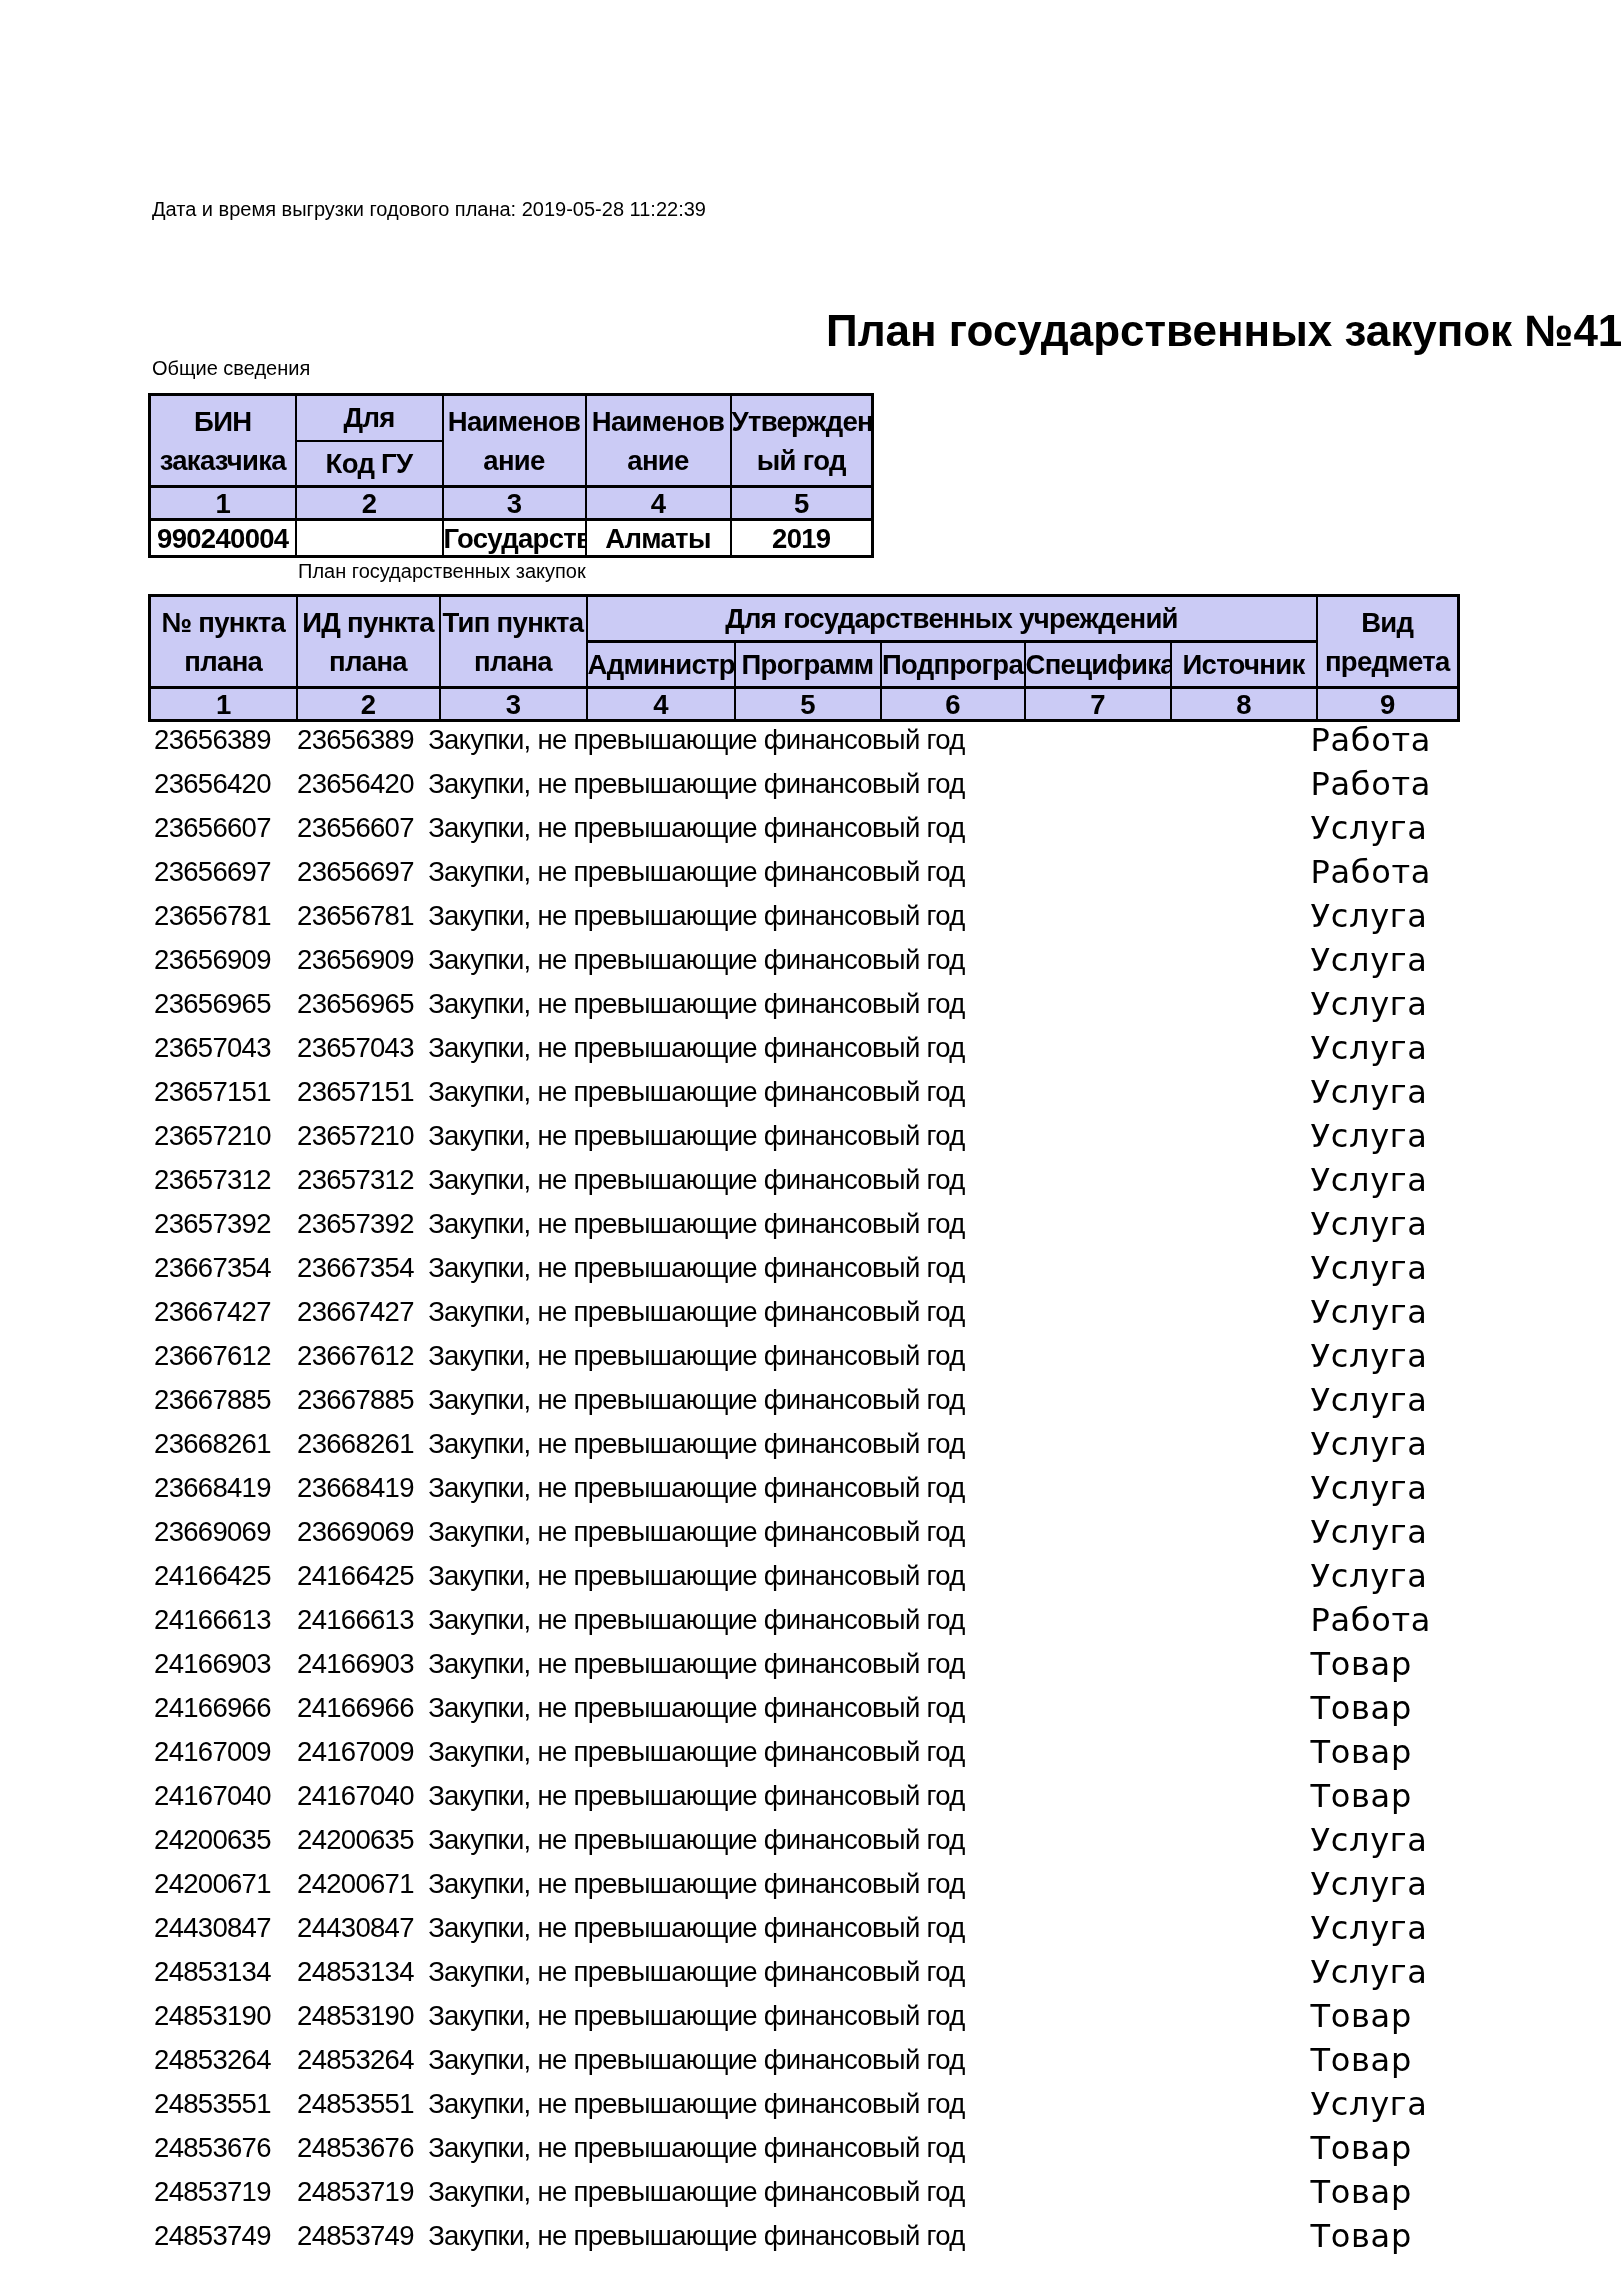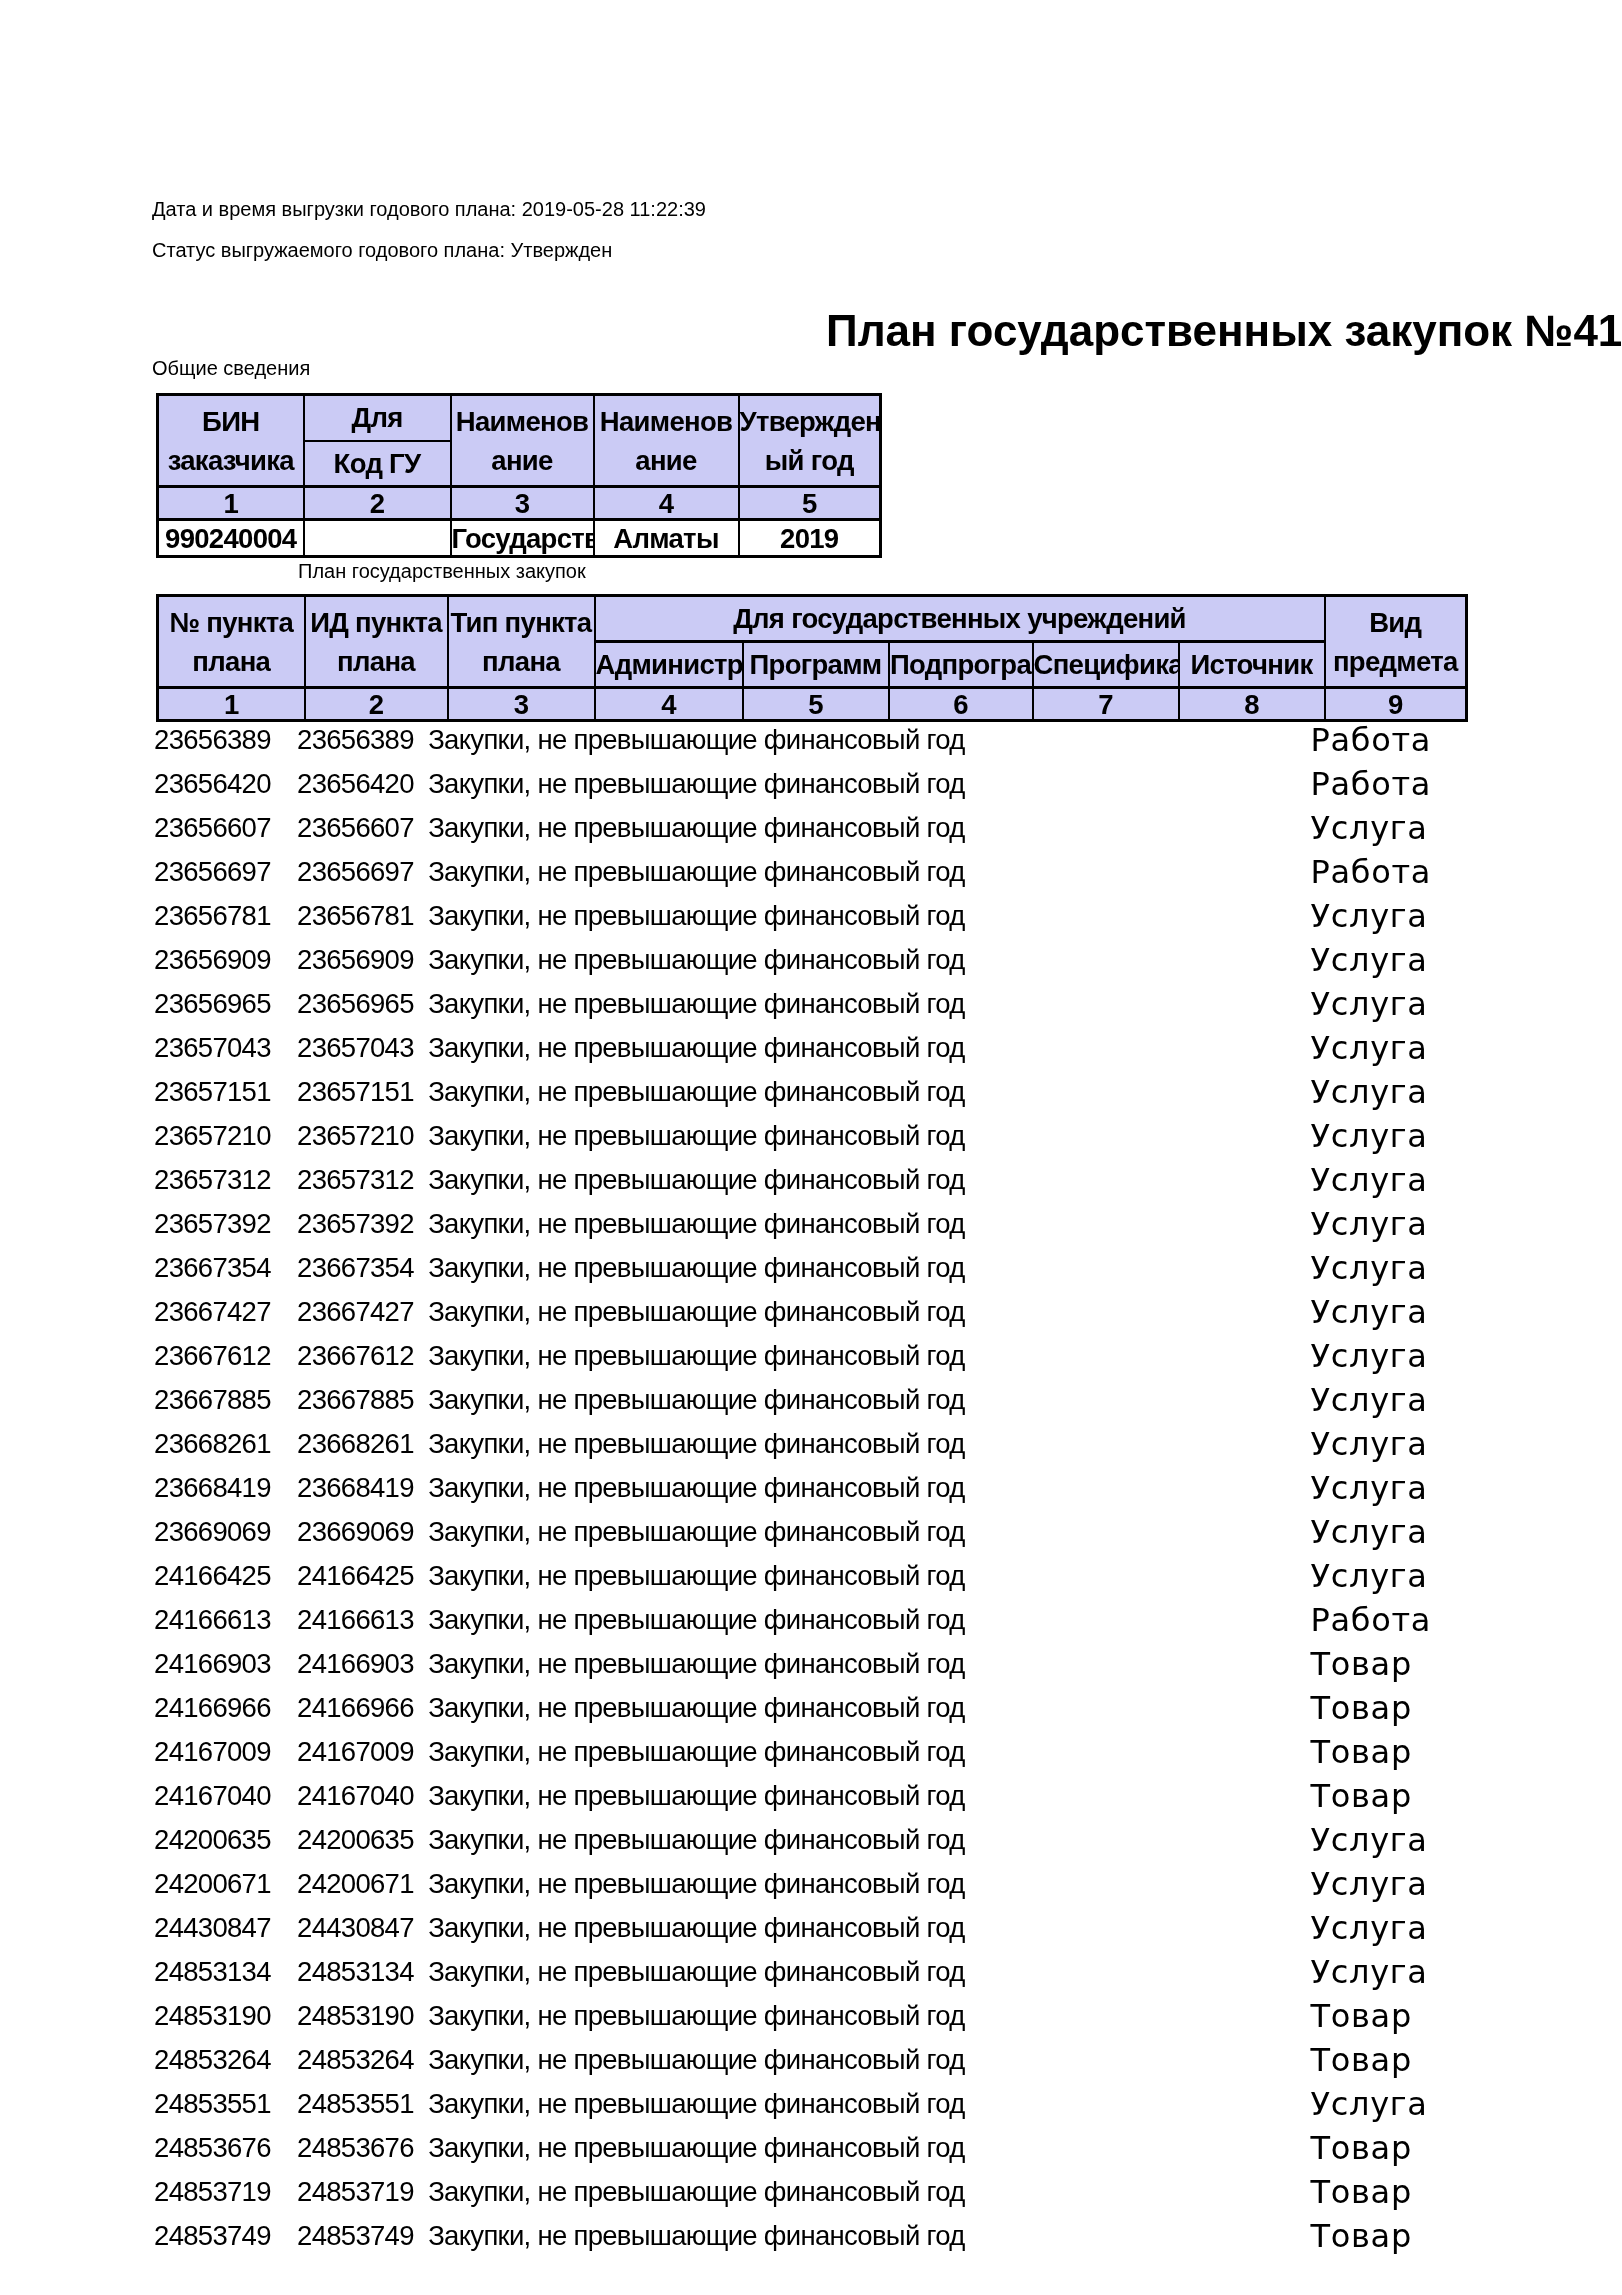--- a/index.html
+++ b/index.html
@@ -39,21 +39,21 @@
     text-align:center;vertical-align:middle;
     font-size:27.5px;letter-spacing:-0.7px;
     overflow:hidden;
   }
   table.grid th{
     background:var(--header-bg);
     font-weight:bold;
     white-space:pre-line;
     line-height:39px;
   }
-  table.grid{border:3.3px solid var(--border-c);margin-left:8px;}
+  table.grid{border:3.3px solid var(--border-c);}
   tr.nums th{
     border-top-width:3.9px;border-bottom-width:3.9px;
     line-height:29px;
   }
   tr.grp th{border-bottom-width:3.3px;}
   td.datacell{
     background:var(--page-bg);
     font-weight:bold;line-height:33px;
   }
   
@@ -76,21 +76,20 @@
     font-size:32px;letter-spacing:0.7px;
   }
 </style>
 </head>
 <body>
 
 <div class="page">
 
   <div class="meta-line" style="top:198px">Дата и время выгрузки годового плана: 2019-05-28 11:22:39</div>
 
-  <div class="meta-line" style="top:239px">Статус выгружаемого годового плана: Утвержден</div>
 
   <div class="doc-title">План государственных закупок №41 о</div>
 
   <div class="section-label" style="left:152px;top:357px">Общие сведения</div>
 
   <table class="grid" style="top:393px;width:723px">
     <colgroup>
       <col style="width:146px">
         <col style="width:147px">
         <col style="width:143px">

